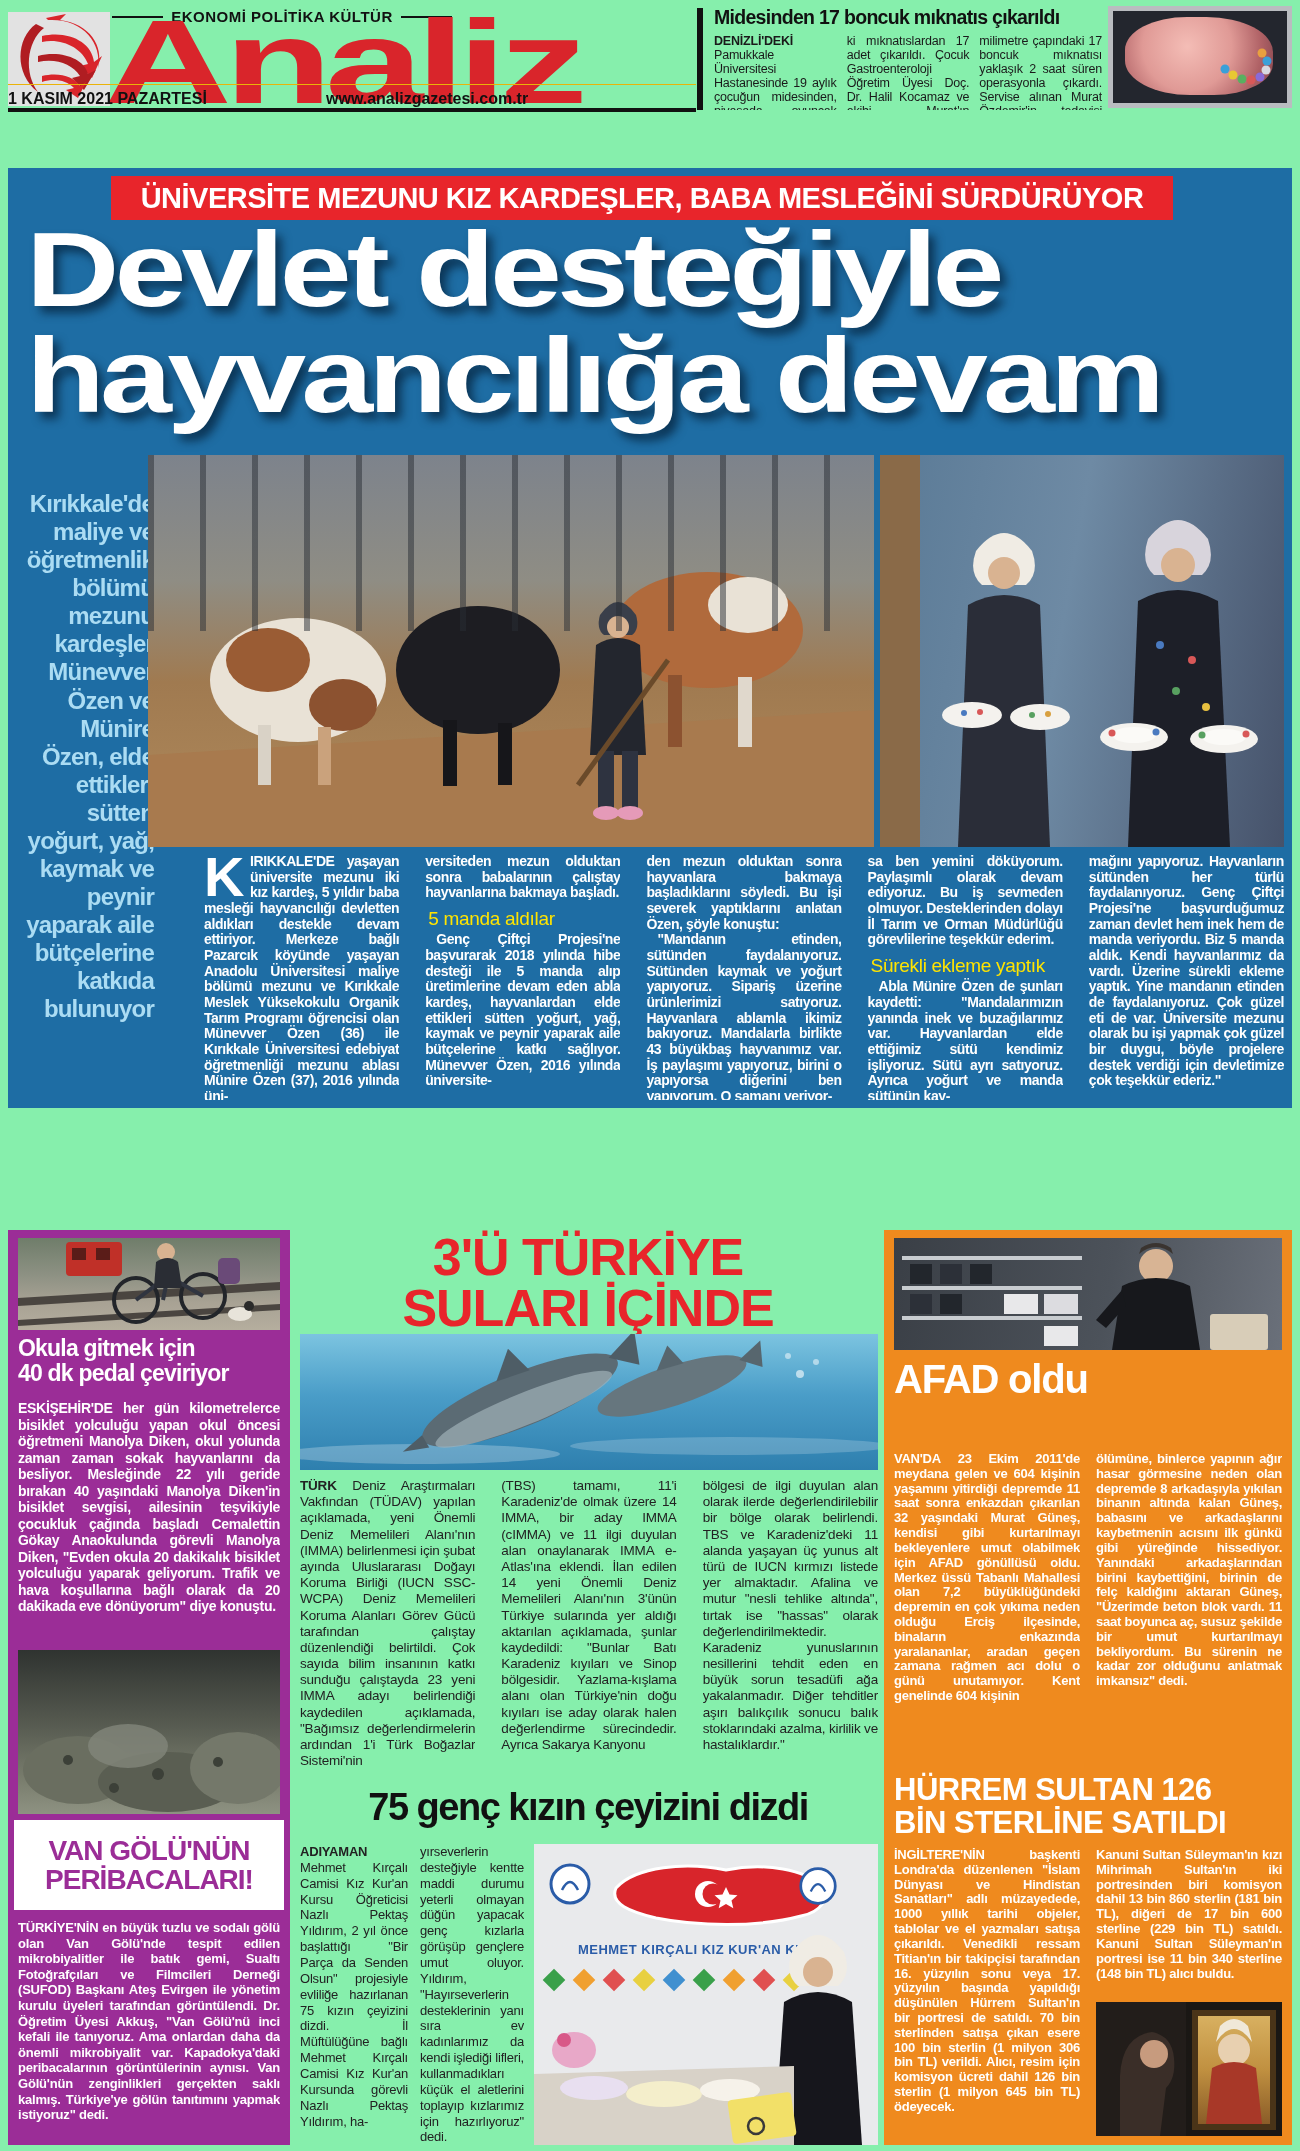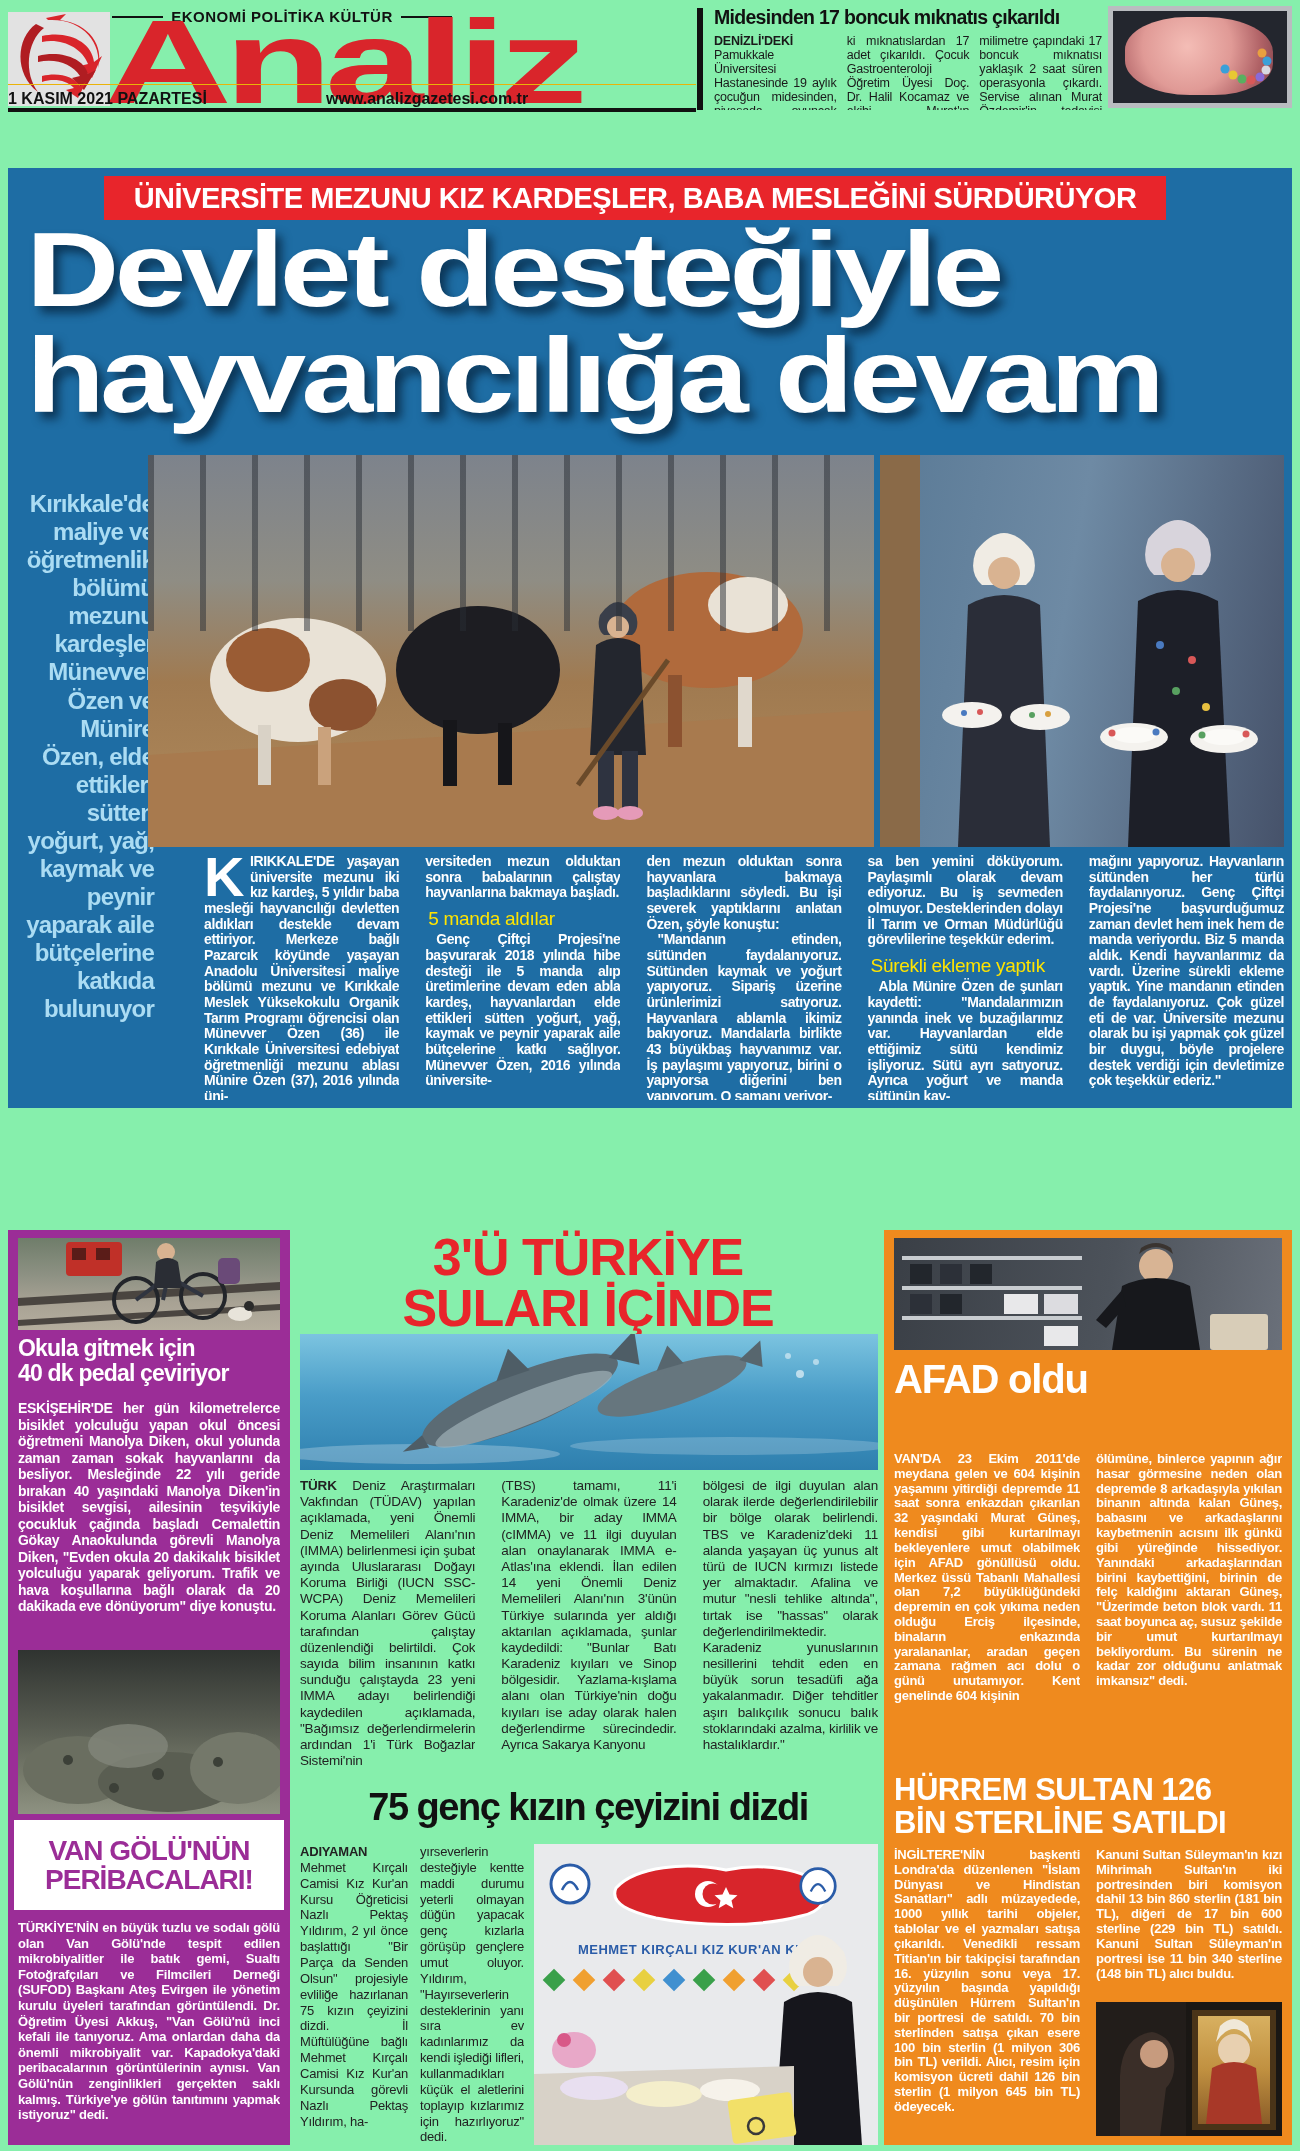--- a/index.html
+++ b/index.html
@@ -28,21 +28,21 @@
   .ts-cols p { flex:1; font-size:12.5px; line-height:1.12; color:#1a1a1a; text-align:justify; letter-spacing:-0.2px; }
   .ts-cols b { font-weight:bold; }
 
   .ts-photo { left:1108px; top:6px; width:184px; height:102px; background:#b9bcc0; padding:5px; }
   .endo-screen { position:relative; width:100%; height:100%; background:#23262e; overflow:hidden; }
   .endo-blob { position:absolute; left:12px; top:6px; right:14px; bottom:8px; border-radius:42% 45% 40% 44%;
                background:radial-gradient(circle at 42% 38%, #f4bdb6 0%, #e09a96 45%, #b06266 75%, #7c4049 100%); }
 
   
   .blue { left:8px; top:168px; width:1284px; height:940px; background:#1e6da4; overflow:hidden; }
-  .kicker { position:absolute; left:96px; top:8px; width:1062px; height:44px; background:#e8252b;
+  .kicker { position:absolute; left:103px; top:8px; width:1062px; height:44px; background:#e8252b;
             display:flex; align-items:center; justify-content:center; }
   .kicker span { color:#fff; font-weight:bold; font-size:29px; letter-spacing:-0.5px; white-space:nowrap; }
   .mega { position:absolute; left:18px; top:48px; transform:scaleX(1.22); transform-origin:left top; }
   .mega div { font-size:106px; line-height:1.0; font-weight:bold; color:#fff; letter-spacing:-4px;
               white-space:nowrap; text-shadow:5px 7px 9px rgba(5,35,60,0.75); }
   .intro { position:absolute; left:6px; top:322px; width:140px; text-align:right;
            color:#abdcf3; font-size:24px; font-weight:bold; line-height:1.17; letter-spacing:-0.8px; }
 
   .photo-barn { position:absolute; left:140px; top:287px; width:726px; height:392px; overflow:hidden;
       background:linear-gradient(180deg,#7d838c 0%, #8f8d84 32%, #a07a50 58%, #b08a5c 100%); }

